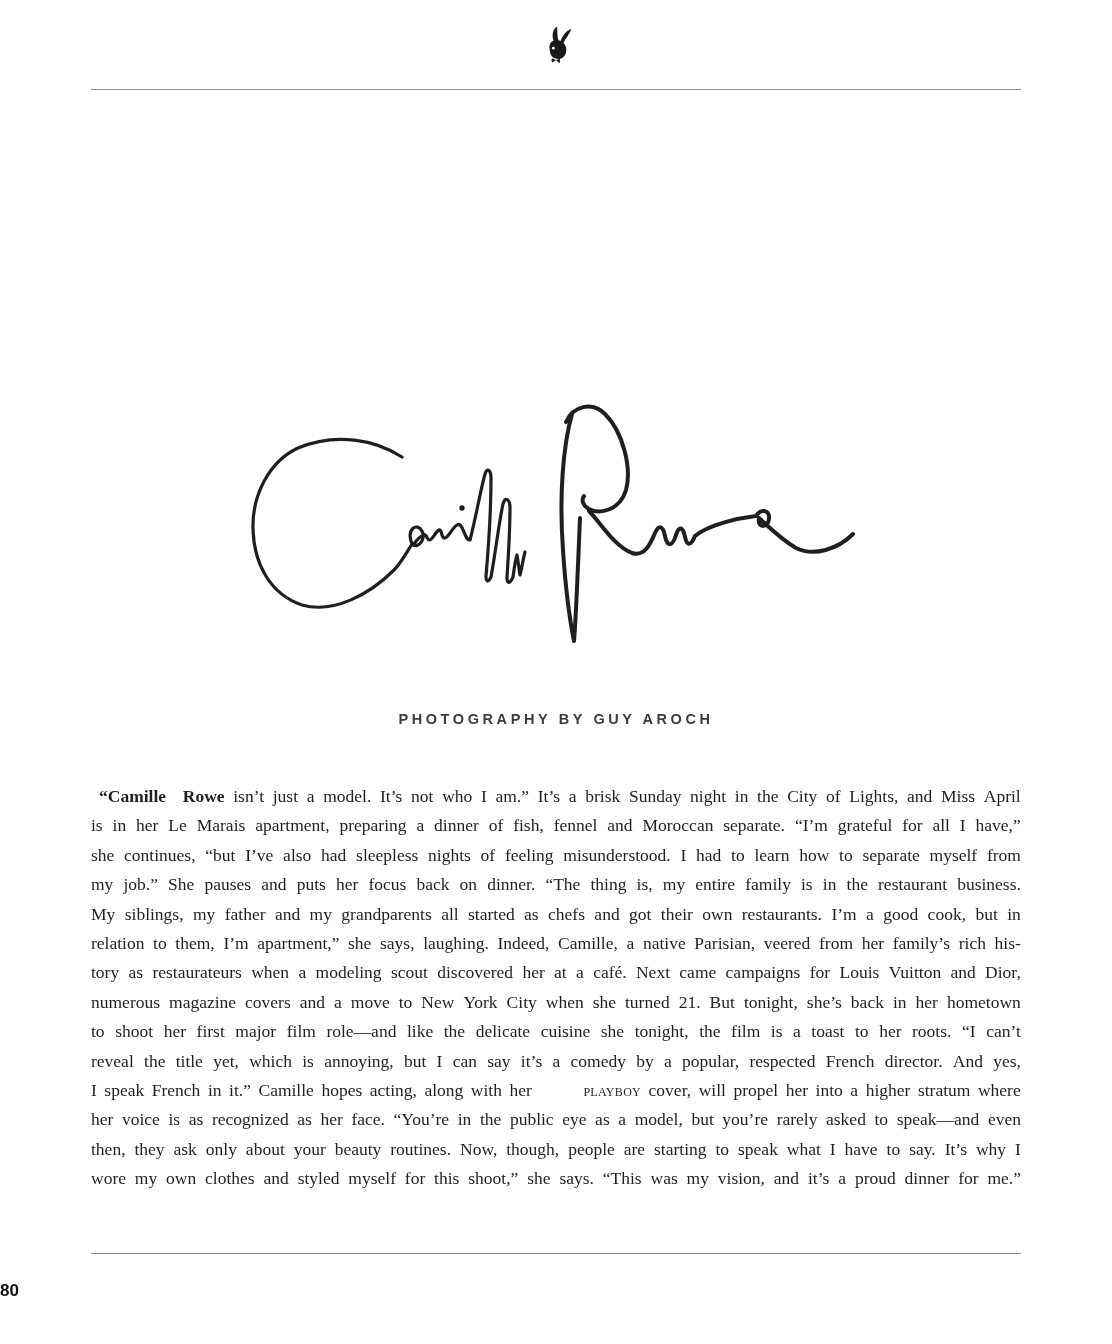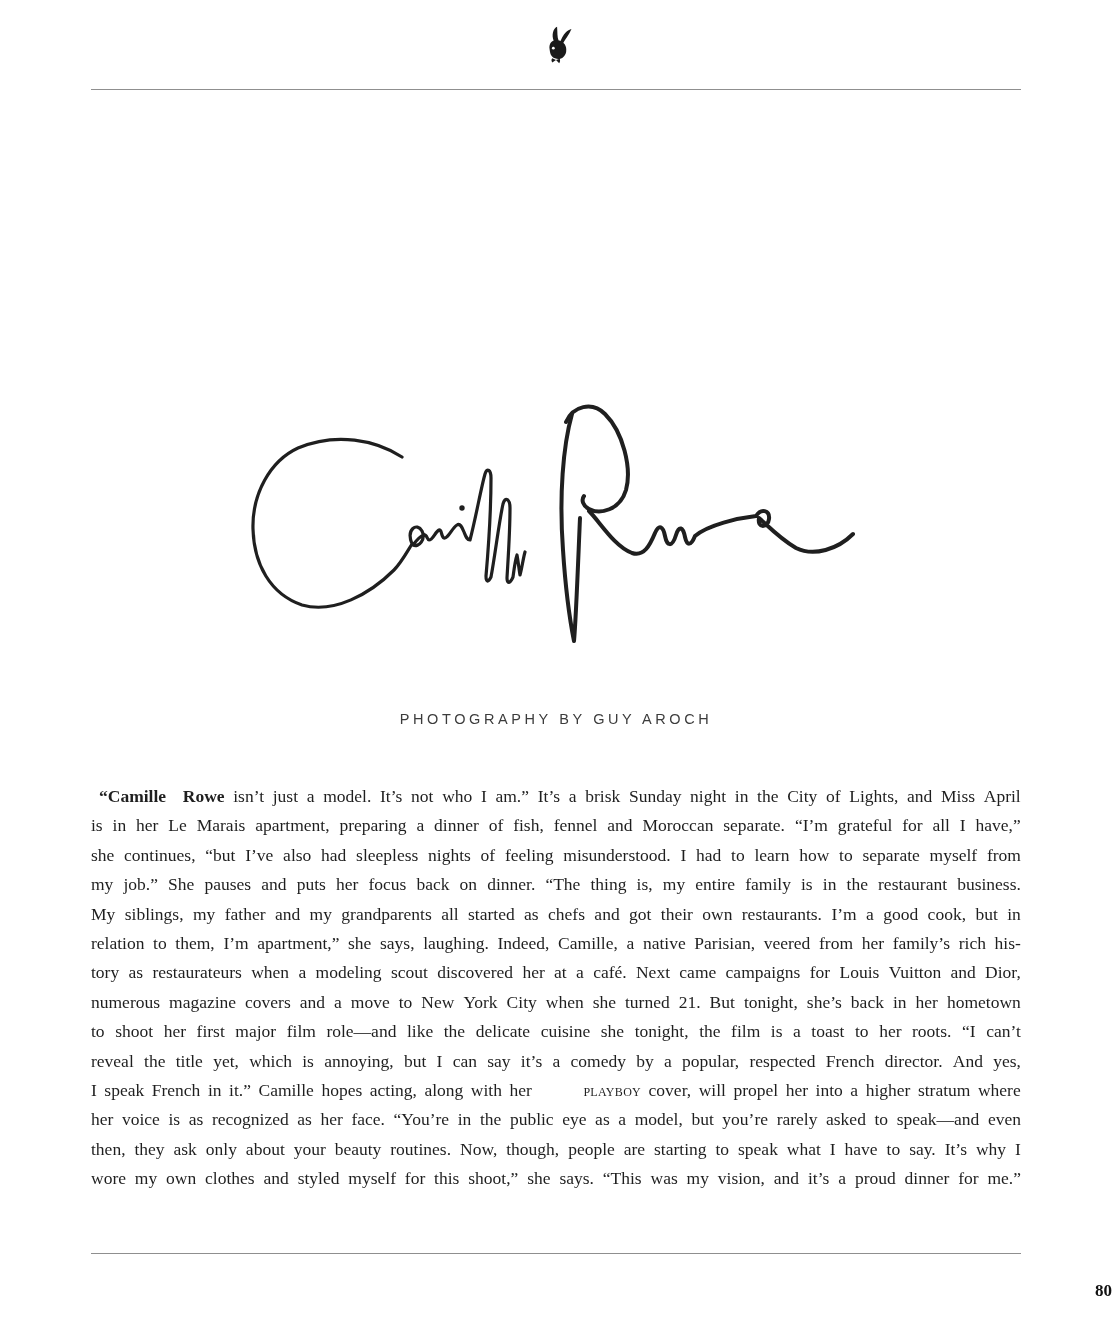--- a/index.html
+++ b/index.html
@@ -13,34 +13,34 @@
   }
   .logo{position:absolute; left:540px; top:25px; width:32px; height:40px;}
   .rule{position:absolute; left:91px; width:930px; height:0; border-top:1.6px solid var(--rule);}
   .rule-top{top:89px;}
   .rule-bottom{top:1253px; border-top-width:1.3px;}
   .caps-label{
     position:absolute; left:0; width:100%; text-align:center;
     font-family:"Liberation Sans", sans-serif; color:var(--label);
   }
   .section-label{top:123px; font-size:13.5px; letter-spacing:3px; font-weight:400;}
-  .photo-credit{top:711px; font-size:14.5px; letter-spacing:3.6px; font-weight:400;}
+  .photo-credit{top:711px; font-size:14.5px; letter-spacing:3.6px; font-weight:700;}
   .signature{position:absolute; left:236px; top:398px; width:640px; height:258px;}
   .signature path{fill:none; stroke:var(--ink); stroke-linecap:round; stroke-linejoin:round;}
   .body-text{position:absolute; left:91px; top:786px; width:930px;}
   .line{
     display:flex; justify-content:space-between; align-items:baseline;
     height:29.4px; font-size:17.5px; white-space:nowrap; color:var(--ink);
   }
   .w{display:inline-block;}
   .bold{font-weight:bold;margin-left:8px;}
   .smallcaps{font-variant:small-caps; letter-spacing:0.3px;margin-left:44px;}
   .folio{
-    position:absolute; left:0; top:1281px; width:100%; text-align:right;
-    font-family:Liberation Serif, serif; font-weight:bold; font-size:17px; color:#111;
+    position:absolute; left:0; top:1281px; width:100%; text-align:left;
+    font-family:Liberation Sans, sans-serif; font-weight:bold; font-size:17px; color:#111;
   }
 </style>
 </head>
 <body>
 
 <div class="page">
 
   <svg class="logo" viewBox="0 0 60 72" aria-hidden="false">
     <title>playboy-bunny-icon</title>
     <g fill="#1a1a1a">

